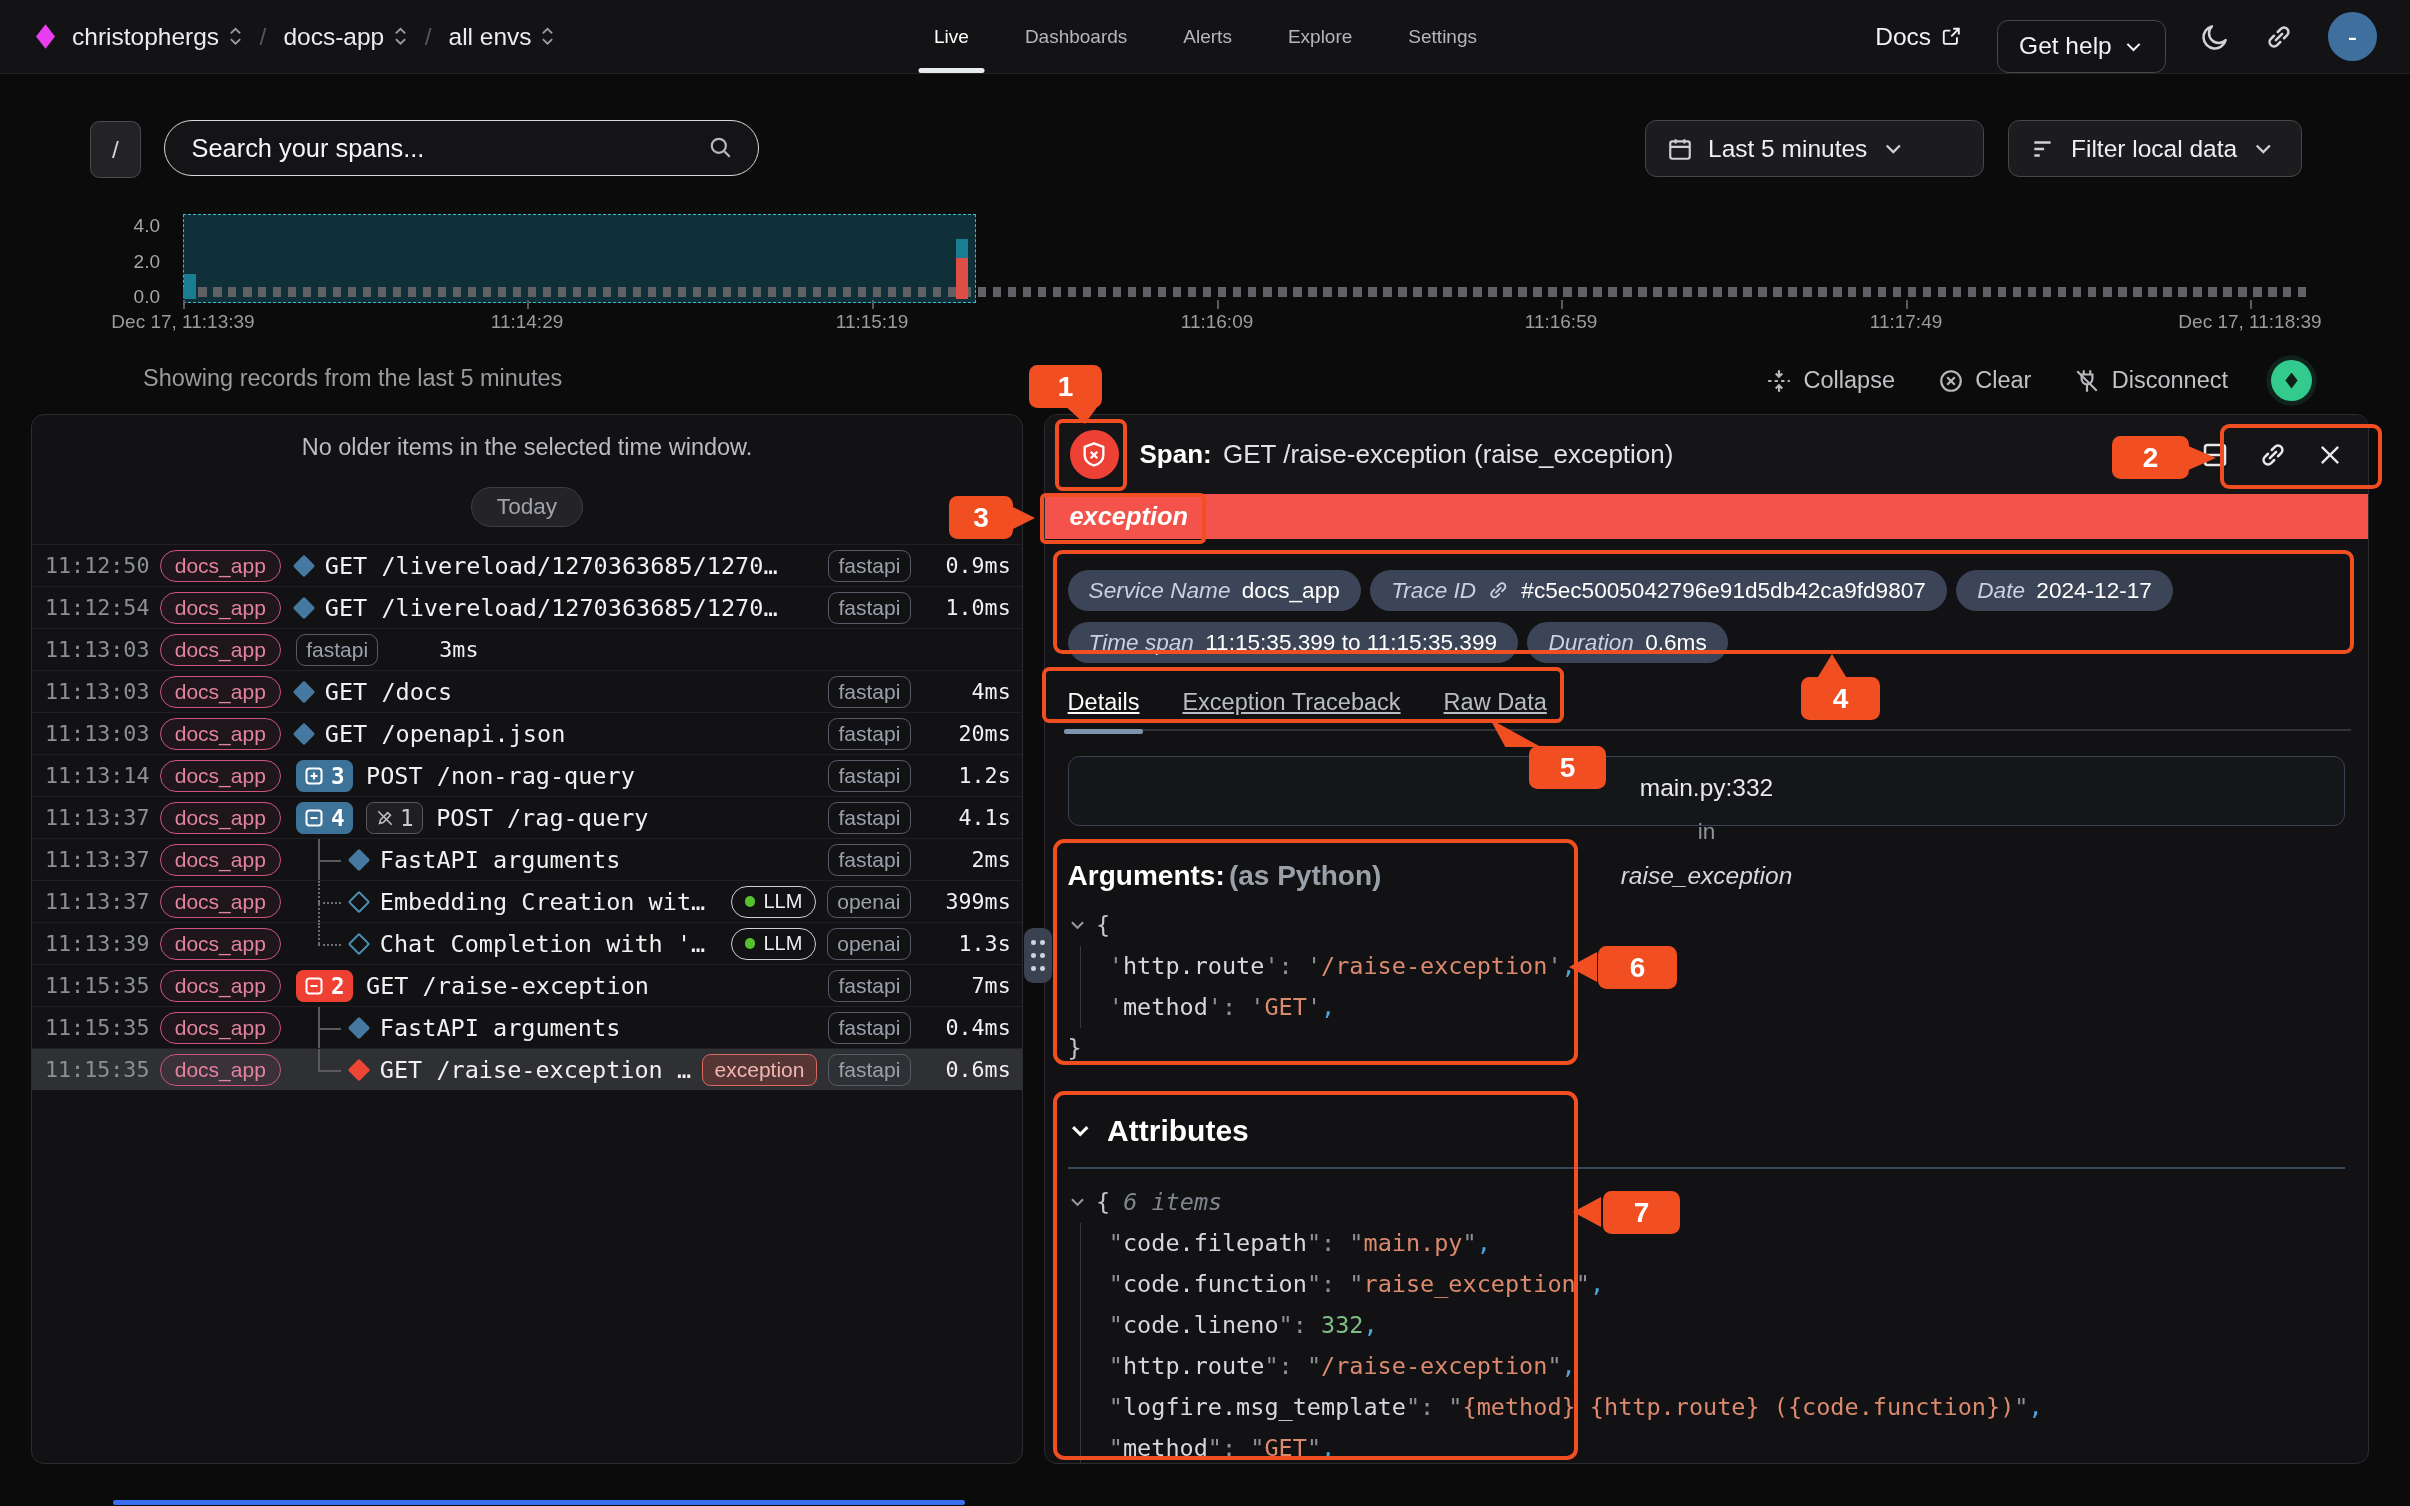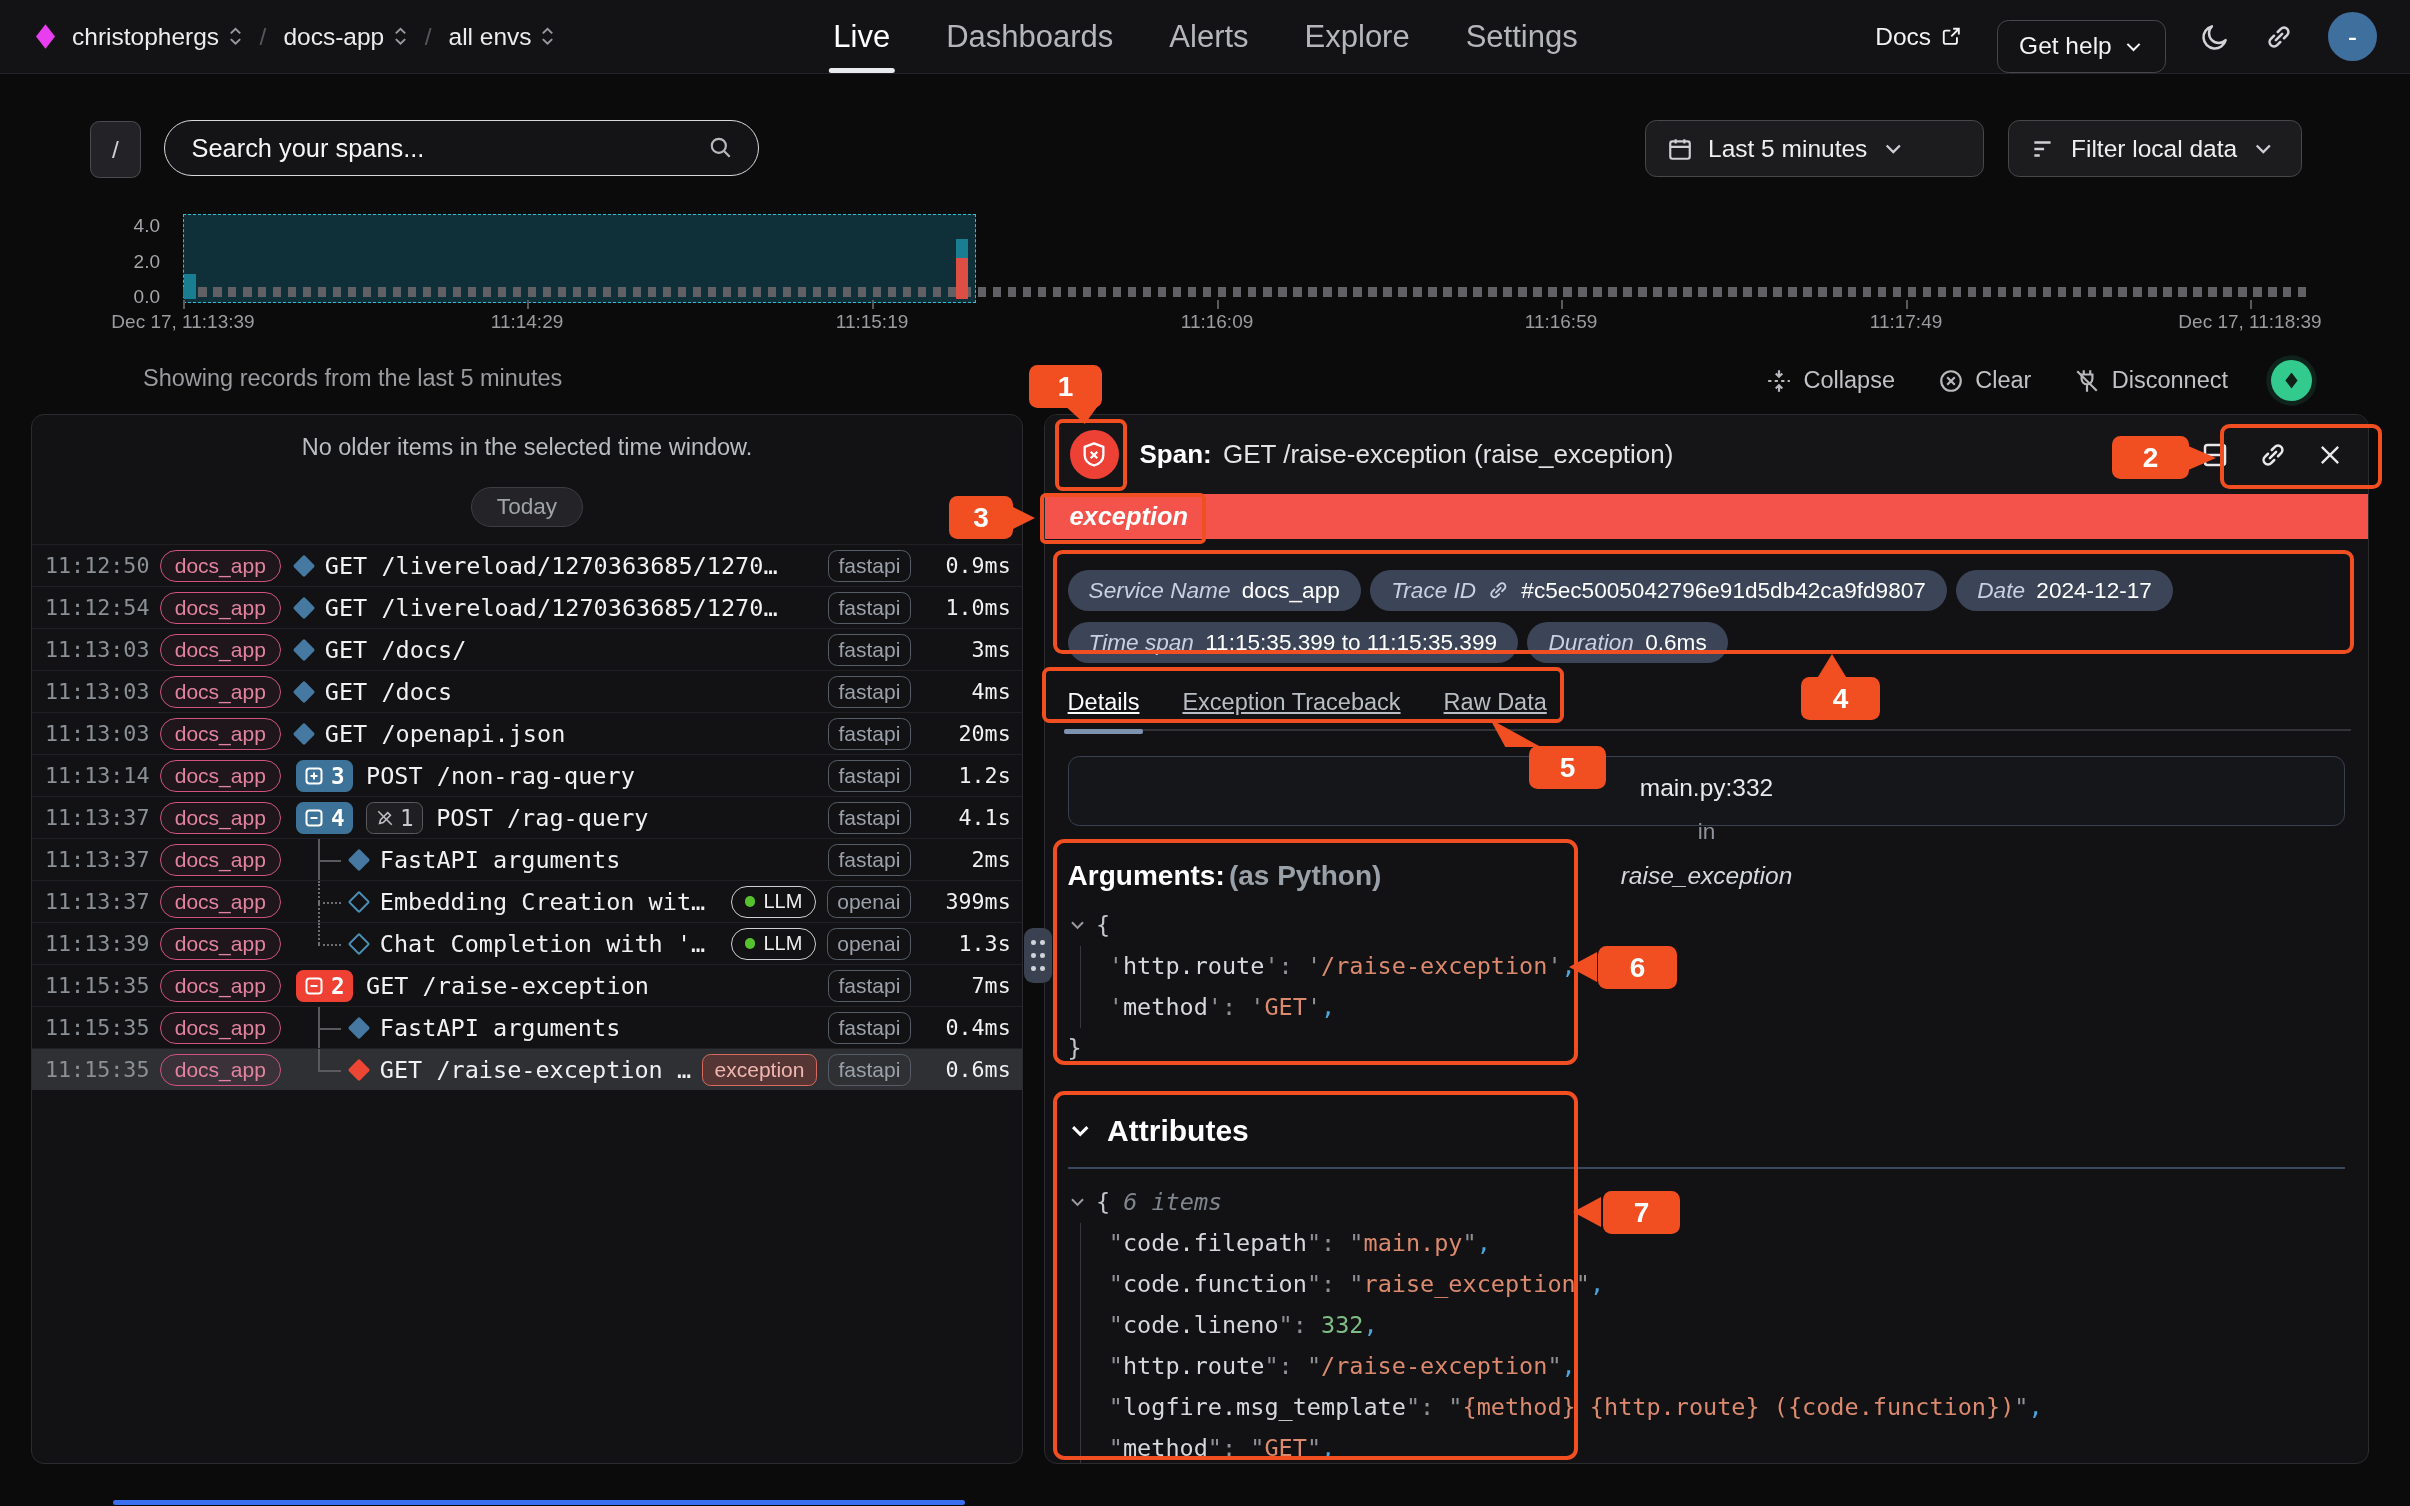--- a/index.html
+++ b/index.html
@@ -8,21 +8,21 @@
   svg{display:block;}
 
   
   #nav{position:absolute;left:0;top:0;width:2411px;height:73px;background:#131316;border-bottom:0.9px solid #232327;display:flex;align-items:center;}
   #nav-left{display:flex;align-items:center;gap:17px;padding-left:36px;font-size:24.5px;color:#ececee;}
   .logo-dmd{width:19px;height:24.5px;background:#e93df0;transform:rotate(0deg);clip-path:polygon(50% 0,100% 50%,50% 100%,0 50%);}
   .crumb{display:flex;align-items:center;gap:8.5px;cursor:pointer;}
   .crumb-sep{color:#55555a;font-size:24.5px;}
   .selchev{color:#9a9aa0;}
   #nav-tabs{position:absolute;left:50%;transform:translateX(-50%);top:0;height:73px;display:flex;gap:56px;align-items:center;}
-  .ntab{height:100%;display:flex;align-items:center;position:relative;font-size:31px;color:#b4b6ba;cursor:pointer;}
+  .ntab{height:100%;display:flex;align-items:center;position:relative;font-size:19px;color:#b4b6ba;cursor:pointer;}
   .ntab.active{color:#ffffff;}
   .ntab.active::after{content:"";position:absolute;left:50%;transform:translateX(-50%);bottom:0;width:66px;height:4.7px;background:#e8ebee;border-radius:2.8px;}
   #nav-right{margin-left:auto;display:flex;align-items:center;gap:34px;padding-right:34px;}
   #docs-link{display:flex;align-items:center;gap:9.4px;font-size:24.5px;color:#f2f2f4;cursor:pointer;}
   #get-help{display:flex;align-items:center;gap:11.3px;height:51px;padding:0 21px;border:1.9px solid #47474c;border-radius:11.3px;font-size:24.5px;color:#f2f2f4;cursor:pointer;margin-top:19px;}
   .navicon{color:#d4d4d8;cursor:pointer;}
   #avatar{width:49px;height:49px;border-radius:50%;background:#3f6f9d;display:flex;align-items:center;justify-content:center;font-size:28px;color:#fff;cursor:pointer;}
 
   
   #keycap{left:90px;top:121px;width:49px;height:55px;background:#232327;border:1.9px solid #4a4a4f;border-radius:9.4px;display:flex;align-items:center;justify-content:center;font-size:24.5px;color:#cfcfd4;}
@@ -308,24 +308,20 @@
         <span class="mid">
           <span class="dmd bf"></span>
           <span class="nm">GET /livereload/1270363685/1270…</span>
         </span>
         <span class="tagx">fastapi</span>
         <span class="dur">1.0ms</span>
       </div>
       <div class="row">
         <span class="rt">11:13:03</span>
         <span class="svc">docs_app</span>
-        <span class="mid">
-          <span class="dmd bf"></span>
-          <span class="nm">GET /docs/</span>
-        </span>
         <span class="tagx">fastapi</span>
         <span class="dur">3ms</span>
       </div>
       <div class="row">
         <span class="rt">11:13:03</span>
         <span class="svc">docs_app</span>
         <span class="mid">
           <span class="dmd bf"></span>
           <span class="nm">GET /docs</span>
         </span>

